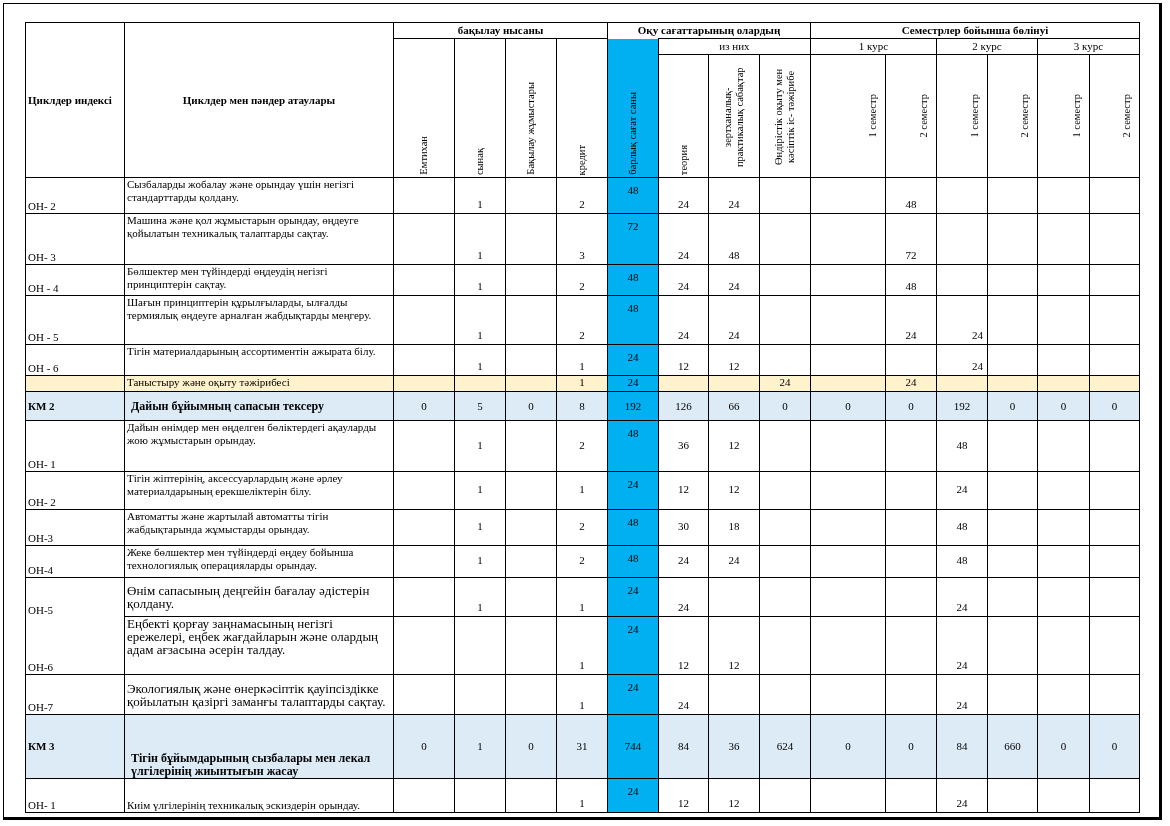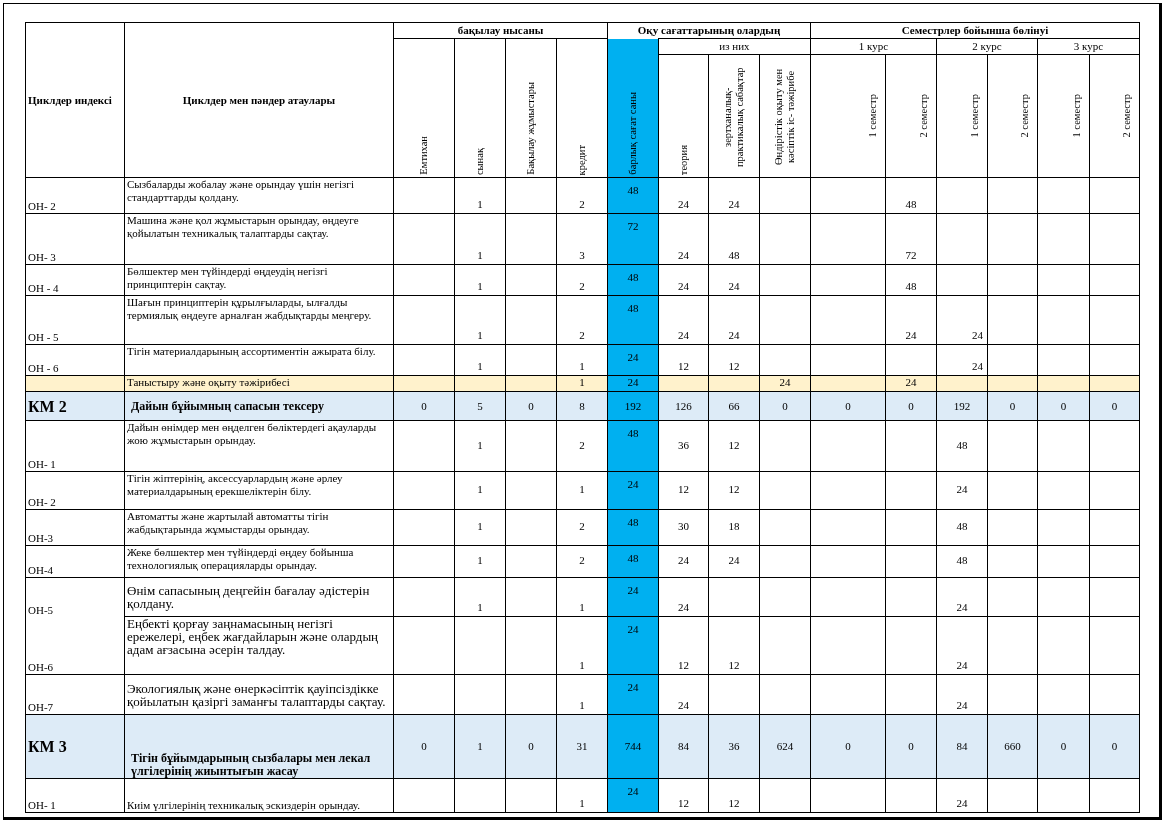--- a/index.html
+++ b/index.html
@@ -18,21 +18,21 @@
   .name{vertical-align:top;font-size:11px;line-height:14px;}
   .num{text-align:center;vertical-align:bottom;font-size:11px;padding-bottom:2px !important;}
   .num.mid{vertical-align:middle;}
   .num.total{vertical-align:top;padding-top:6px !important;}
   .num.r{text-align:right;padding-right:4px;}
   .blue{background:#00B0F0;}
   .cream td{background:#FFF2CC;}
   .cream td.blue{background:#00B0F0;}
   .km td{background:#DDEBF7;}
   .km td.blue{background:#00B0F0;}
-  .km .idx{vertical-align:middle;font-weight:bold;font-size:16px;}
+  .km .idx{vertical-align:middle;font-weight:bold;font-size:11px;}
   .km .name{font-weight:bold;font-size:12px;vertical-align:middle;padding-left:6px;margin-left:18px;}
   .km .num{vertical-align:middle;padding:0 !important;}
   .km3 .name{vertical-align:bottom;}
   .small{font-size:13px;line-height:13px;}
 </style>
 </head>
 <body>
 
 <div class="page">
 <table class="plan">

